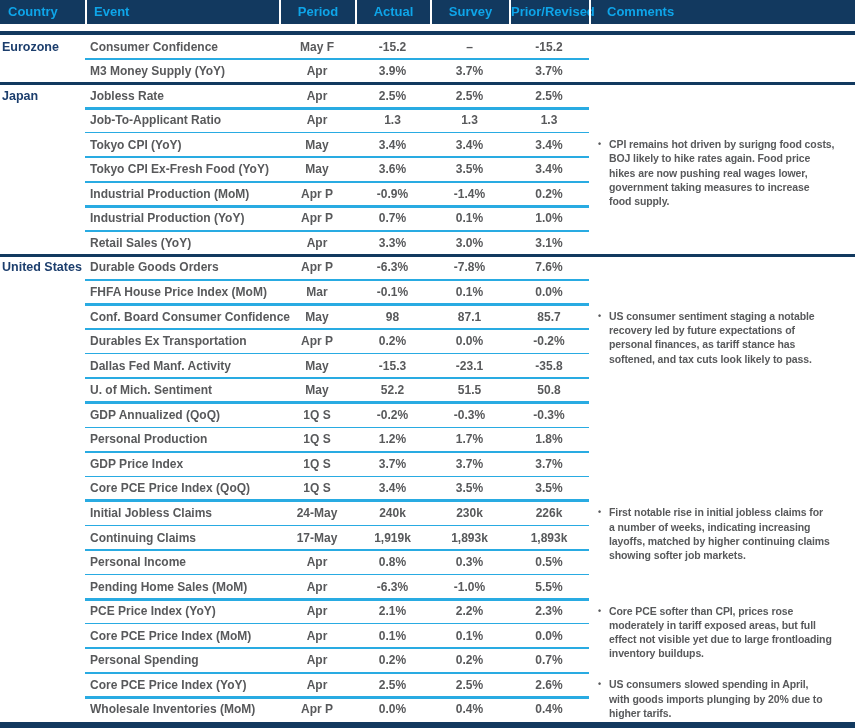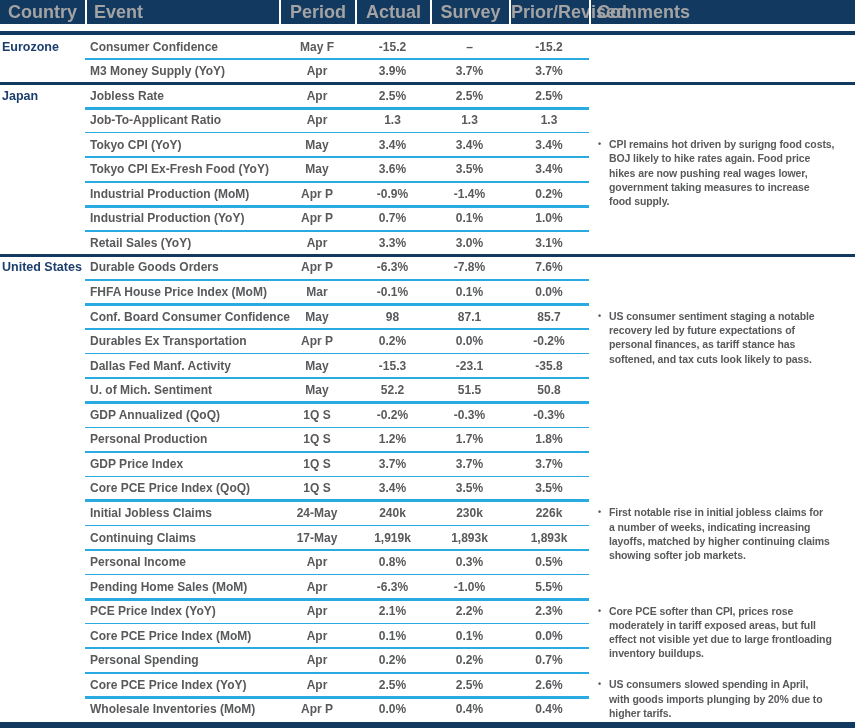--- a/index.html
+++ b/index.html
@@ -1,27 +1,27 @@
 <!DOCTYPE html>
 <html><head>
 <meta charset="utf-8">
 <style>
   html,body{margin:0;padding:0;background:#fff;}
   .app{position:relative;width:855px;height:728px;background:#ffffff;
        font-family:"Liberation Sans",sans-serif;overflow:hidden;}
   
   .header{position:absolute;top:0;left:0;width:855px;height:24px;background:#12395F;display:flex;}
-  .hcell{box-sizing:border-box;color:#a3a3a3;font-weight:bold;font-size:18px;line-height:24px;white-space:nowrap;}
+  .hcell{box-sizing:border-box;color:#0ea5e9;font-weight:bold;font-size:13px;line-height:24px;white-space:nowrap;}
   .h0{width:85px;padding-left:8px;}
   .h1{width:194px;padding-left:7px;border-left:2px solid #fff;}
   .h2{width:76px;text-align:center;border-left:2px solid #fff;}
   .h3{width:75px;text-align:center;border-left:2px solid #fff;}
   .h4{width:79px;text-align:center;border-left:2px solid #fff;}
   .h5{width:80px;text-align:center;border-left:2px solid #fff;}
-  .h6{width:266px;padding-left:6px;border-left:2px solid #fff;}
+  .h6{width:266px;padding-left:16px;border-left:2px solid #fff;}
   .header-underline{position:absolute;top:31px;left:0;width:855px;height:3.5px;background:#12395F;}
   
   .row{position:absolute;left:0;width:855px;display:flex;}
   .cell{box-sizing:border-box;font-weight:bold;font-size:12px;color:#58595B;white-space:nowrap;}
   .cell.country{width:85px;padding-left:2px;color:#1C3E6D;font-size:12.5px;}
   .cell.event{width:194px;padding-left:5px;}
   .cell.period{width:76px;text-align:center;}
   .cell.actual{width:75px;text-align:center;}
   .cell.survey{width:79px;text-align:center;}
   .cell.prior{width:80px;text-align:center;}

